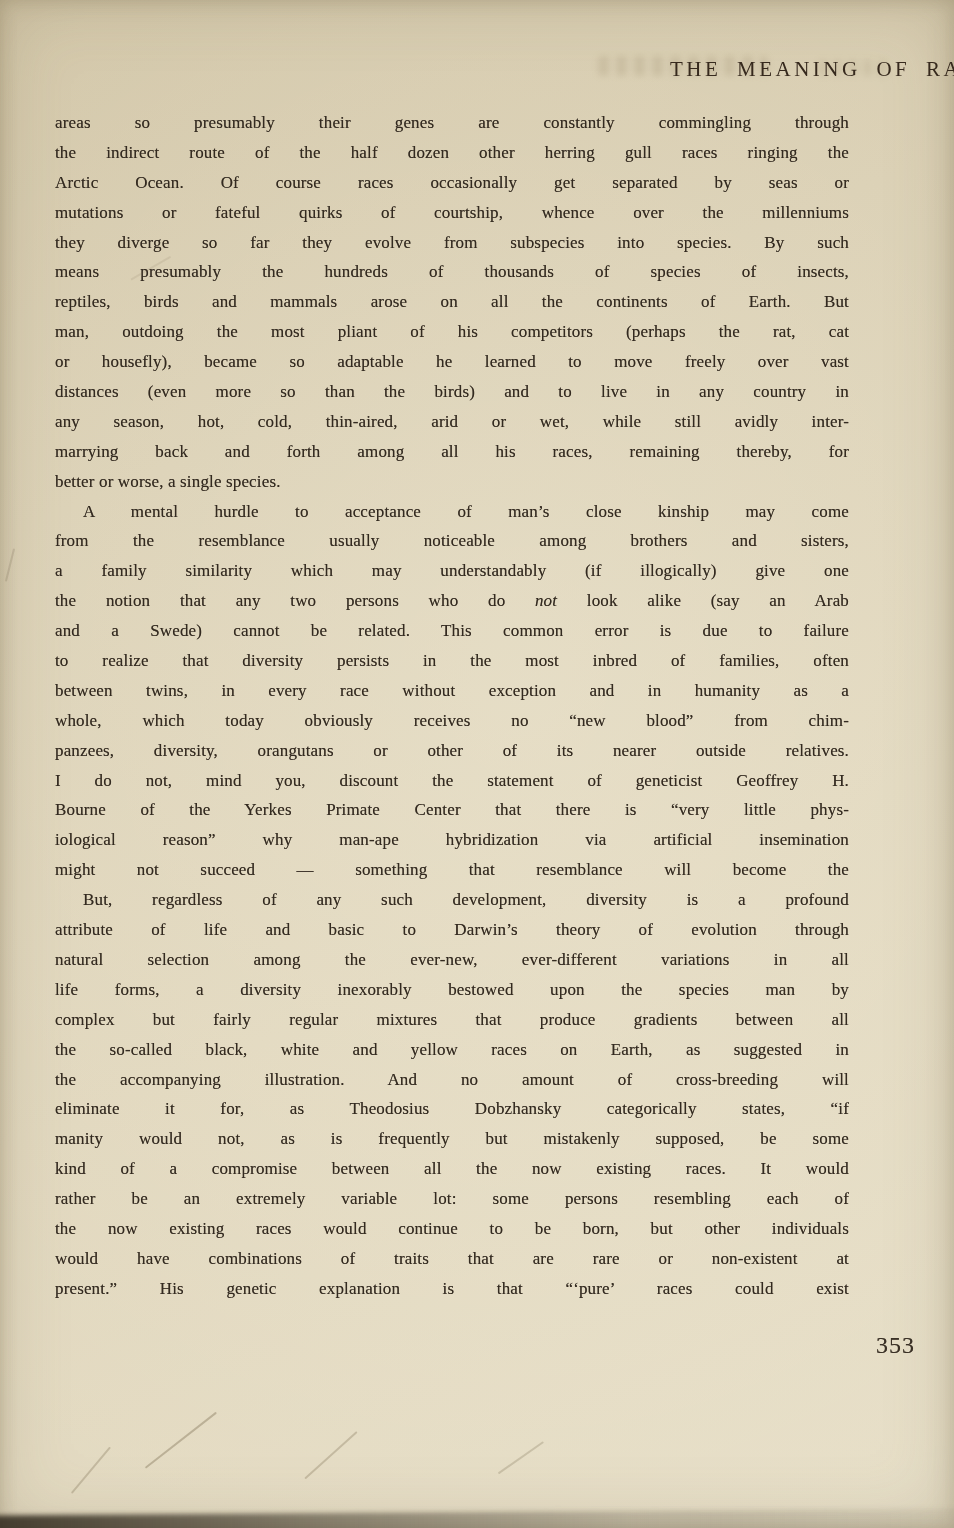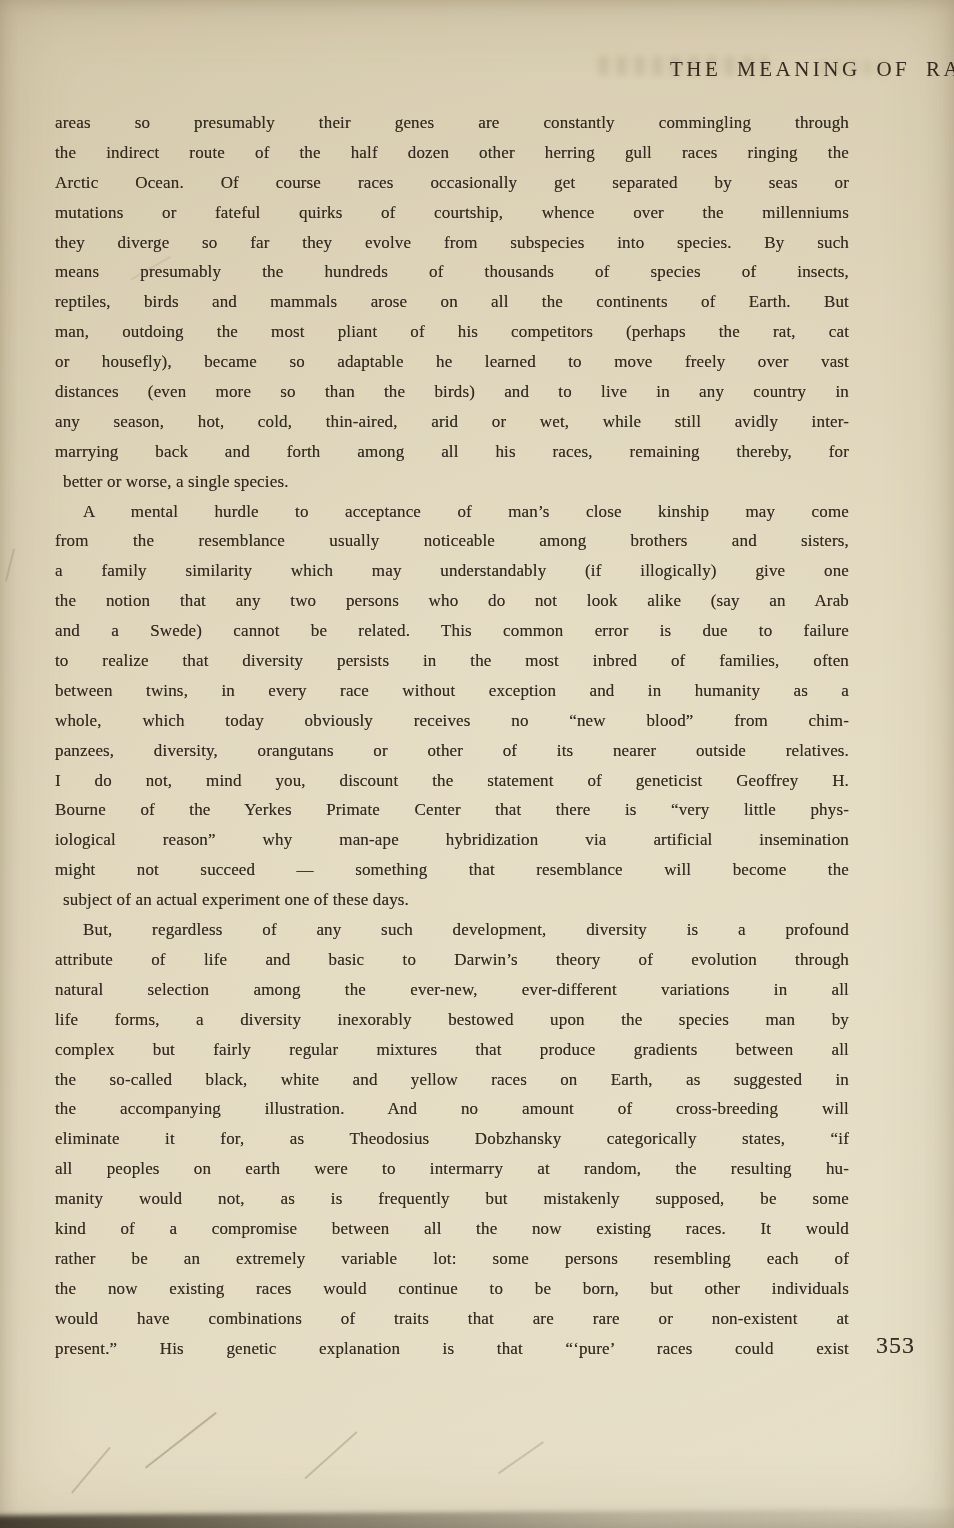--- a/index.html
+++ b/index.html
@@ -41,23 +41,23 @@
     height: 29.9px;
     line-height: 29.9px;
     font-size: 17px;
     letter-spacing: 0.15px;
     text-align: justify;
     text-align-last: justify;
     white-space: normal;
     overflow: visible;
     text-shadow: 0 0 0.5px rgba(51, 42, 32, 0.55);
   }
-  .line.last { text-align-last: left; margin-left: 8px; }
+  .line.last { text-align-last: left; }
   .line.indent { padding-left: 28px; }
-  .line .italic { }
+  .line .italic { font-style: italic; }
   .page-number {
     position: absolute;
     top: 1332px;
     left: 876px;
     font-size: 24px;
     letter-spacing: 1px;
     color: #3a3126;
     text-shadow: 0 0 0.5px rgba(51, 42, 32, 0.55);
   }
   
@@ -136,30 +136,28 @@
       <div class="line"><span>the notion that any two persons who do </span><span class="italic">not</span><span> look alike (say an Arab</span></div>
       <div class="line"><span>and a Swede) cannot be related.  This common error is due to failure</span></div>
       <div class="line"><span>to realize that diversity persists in the most inbred of families, often</span></div>
       <div class="line"><span>between twins, in every race without exception and in humanity as a</span></div>
       <div class="line"><span>whole, which today obviously receives no “new blood” from chim-</span></div>
       <div class="line"><span>panzees, diversity, orangutans or other of its nearer outside relatives.</span></div>
       <div class="line"><span>I do not, mind you, discount the statement of geneticist Geoffrey H.</span></div>
       <div class="line"><span>Bourne of the Yerkes Primate Center that there is “very little phys-</span></div>
       <div class="line"><span>iological reason” why man-ape hybridization via artificial insemination</span></div>
       <div class="line"><span>might not succeed — something that resemblance will become the</span></div>
-      <div class="line last"><span>subject of an actual experiment one of these days.</span></div>
       <div class="line indent"><span>But, regardless of any such development, diversity is a profound</span></div>
       <div class="line"><span>attribute of life and basic to Darwin’s theory of evolution through</span></div>
       <div class="line"><span>natural selection among the ever-new, ever-different variations in all</span></div>
       <div class="line"><span>life forms, a diversity inexorably bestowed upon the species man by</span></div>
       <div class="line"><span>complex but fairly regular mixtures that produce gradients between all</span></div>
       <div class="line"><span>the so-called black, white and yellow races on Earth, as suggested in</span></div>
       <div class="line"><span>the accompanying illustration.  And no amount of cross-breeding will</span></div>
       <div class="line"><span>eliminate it for, as Theodosius Dobzhansky categorically states, “if</span></div>
-      <div class="line"><span>all peoples on earth were to intermarry at random, the resulting hu-</span></div>
       <div class="line"><span>manity would not, as is frequently but mistakenly supposed, be some</span></div>
       <div class="line"><span>kind of a compromise between all the now existing races.  It would</span></div>
       <div class="line"><span>rather be an extremely variable lot: some persons resembling each of</span></div>
       <div class="line"><span>the now existing races would continue to be born, but other individuals</span></div>
       <div class="line"><span>would have combinations of traits that are rare or non-existent at</span></div>
       <div class="line"><span>present.”  His genetic explanation is that “‘pure’ races could exist</span></div>
     </div>
 
   <div class="page-number">353</div>
 

